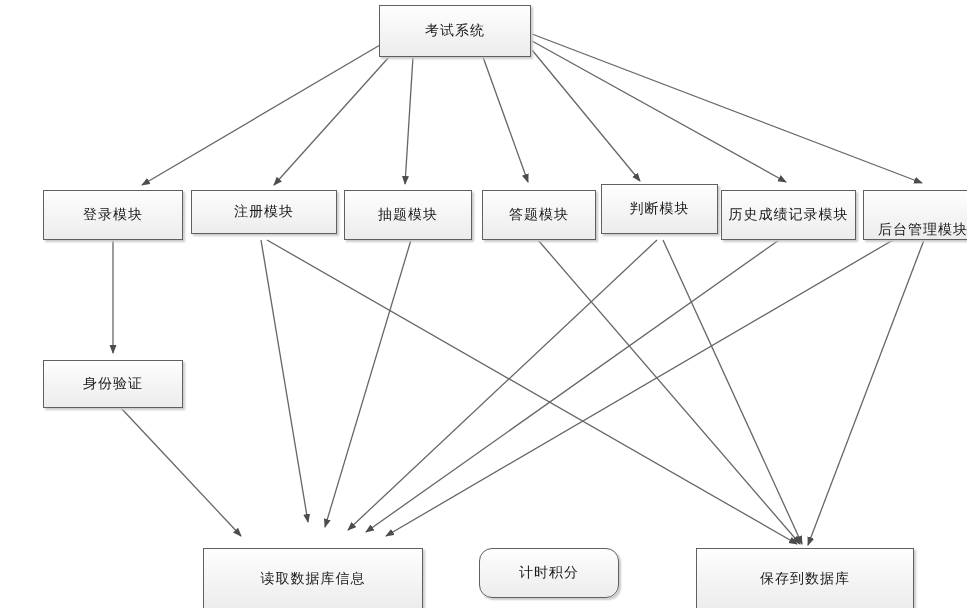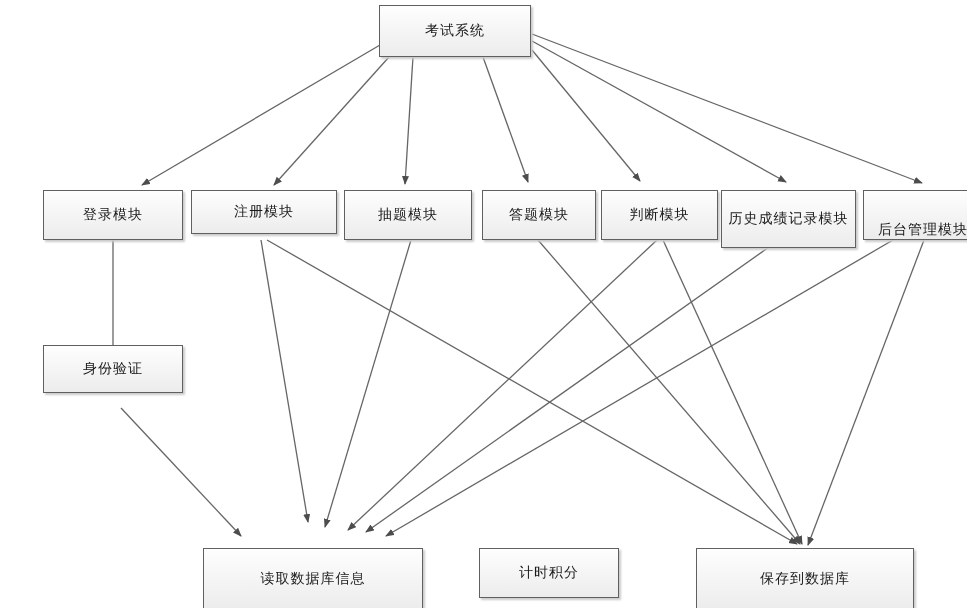--- a/index.html
+++ b/index.html
@@ -75,35 +75,35 @@
       </div>
       <div class="node" style="left: 160px; top: 190px; width: 146px; height: 44px; justify-content: center;">
         <span class="node-label">注册模块</span>
       </div>
       <div class="node" style="left: 313px; top: 190px; width: 128px; height: 50px;">
         <span class="node-label">抽题模块</span>
       </div>
       <div class="node" style="left: 451px; top: 190px; width: 114px; height: 50px;">
         <span class="node-label">答题模块</span>
       </div>
-      <div class="node" style="left: 570px; top: 190px; width: 117px; height: 50px;">
+      <div class="node" style="left: 570px; top: 184px; width: 117px; height: 50px;">
         <span class="node-label">判断模块</span>
       </div>
-      <div class="node" style="left: 690px; top: 190px; width: 135px; height: 58px;">
+      <div class="node" style="left: 690px; top: 190px; width: 135px; height: 50px;">
         <span class="node-label">历史成绩记录模块</span>
       </div>
       <div class="node" style="left: 832px; top: 190px; width: 120px; height: 50px; align-items: flex-end;">
         <span class="node-label">后台管理模块</span>
       </div>
-      <div class="node" style="left: 12px; top: 345px; width: 140px; height: 48px;">
+      <div class="node" style="left: 12px; top: 360px; width: 140px; height: 48px;">
         <span class="node-label">身份验证</span>
       </div>
       <div class="node" style="left: 172px; top: 548px; width: 220px; height: 62px;">
         <span class="node-label">读取数据库信息</span>
       </div>
-      <div class="node" style="left: 448px; top: 548px; width: 140px; height: 50px;">
+      <div class="node" style="left: 448px; top: 548px; width: 140px; height: 50px; border-radius: 13px;">
         <span class="node-label">计时积分</span>
       </div>
       <div class="node" style="left: 665px; top: 548px; width: 218px; height: 62px;">
         <span class="node-label">保存到数据库</span>
       </div>
     </div>
 </div>
 
 </body></html>

